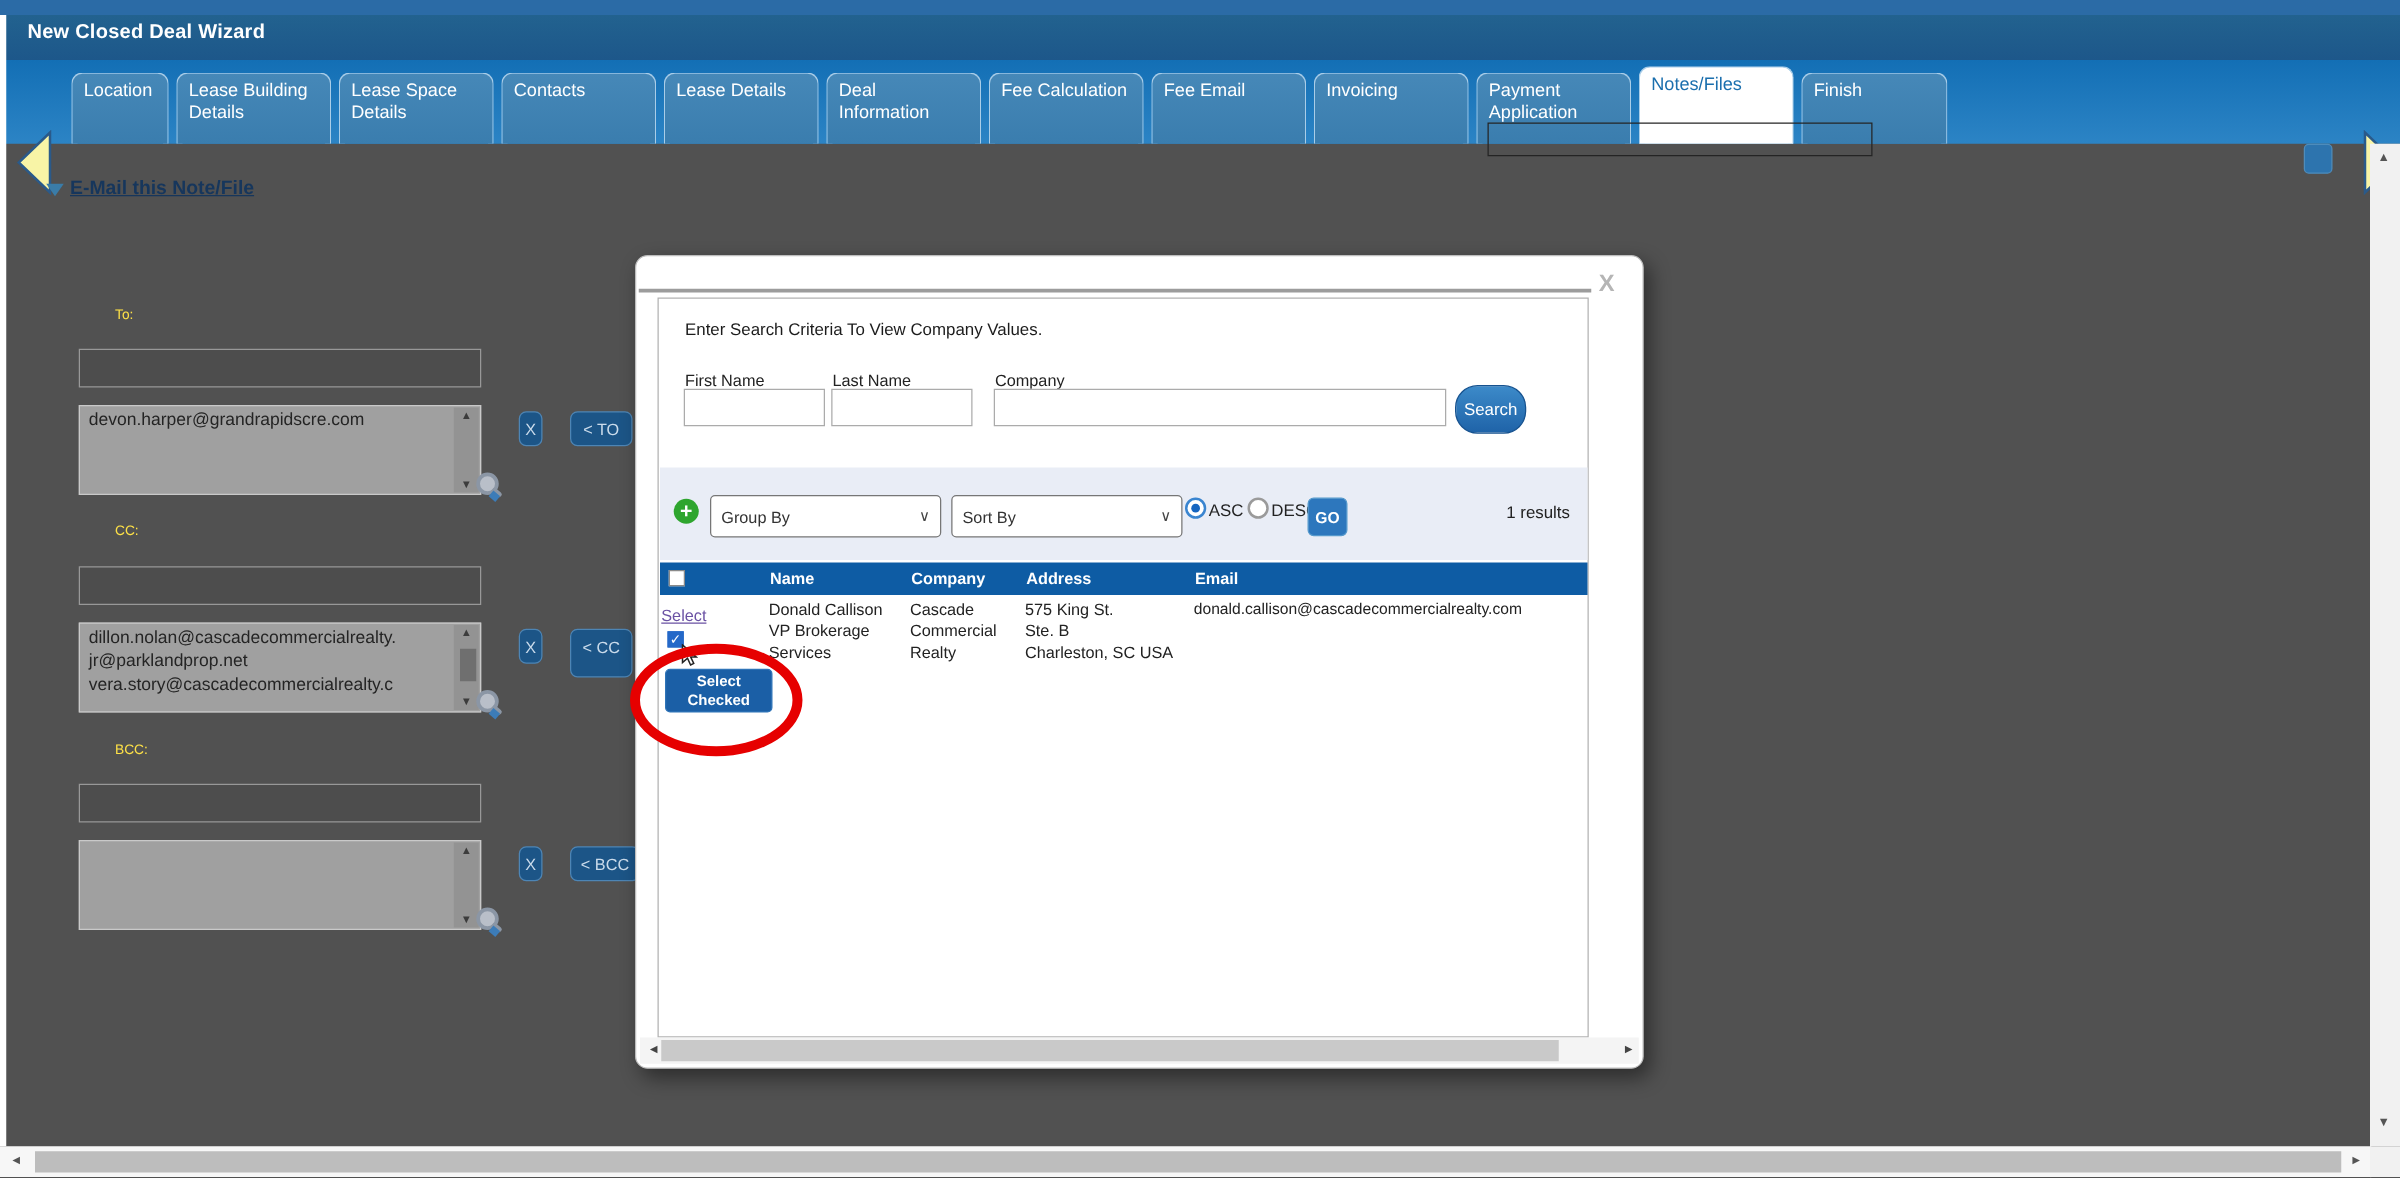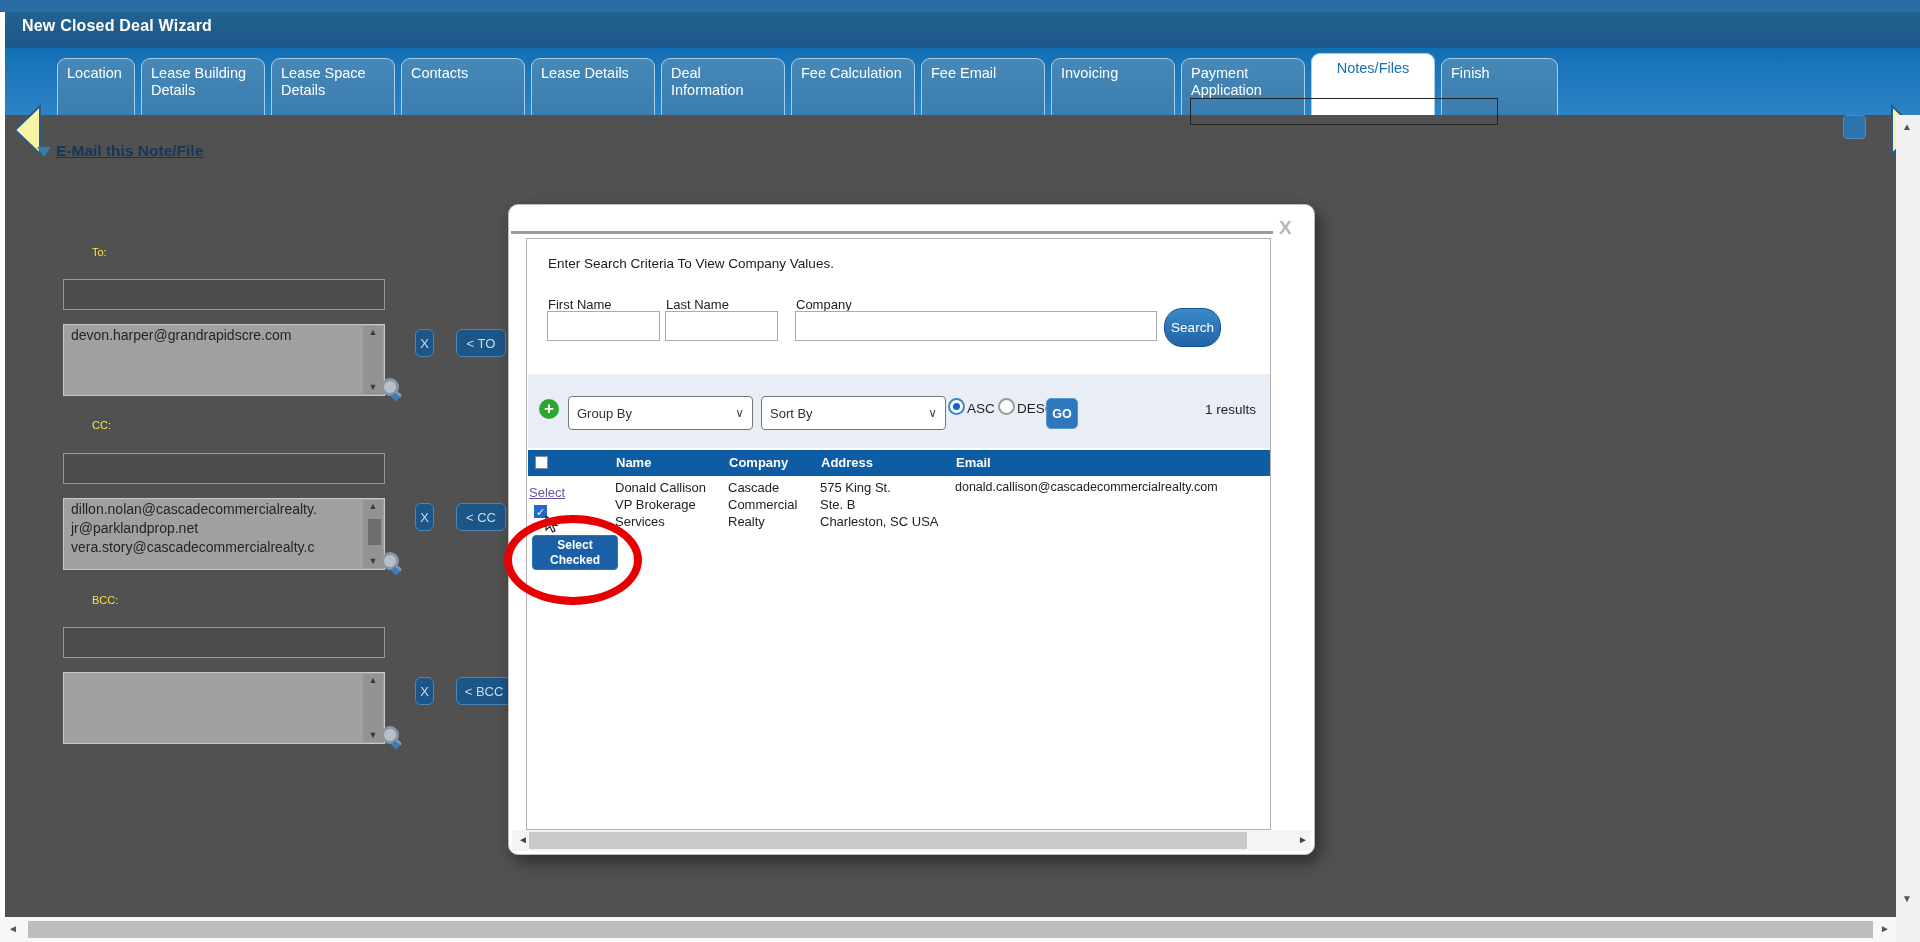--- a/index.html
+++ b/index.html
@@ -113,21 +113,21 @@
       <div class="tab" style="width:78px;">Location</div>
       <div class="tab" style="width:124px;">Lease Building Details</div>
       <div class="tab" style="width:124px;">Lease Space Details</div>
       <div class="tab" style="width:124px;">Contacts</div>
       <div class="tab" style="width:124px;">Lease Details</div>
       <div class="tab" style="width:124px;">Deal Information</div>
       <div class="tab" style="width:124px;">Fee Calculation</div>
       <div class="tab" style="width:124px;">Fee Email</div>
       <div class="tab" style="width:124px;">Invoicing</div>
       <div class="tab" style="width:124px;">Payment Application</div>
-      <div class="tab active" style="width:124px;text-align:center;">Notes/Files</div>
+      <div class="tab active" style="width:124px;">Notes/Files</div>
       <div class="tab" style="width:117px;">Finish</div>
     </div>
     <div class="abs navarrow" style="left:1890px;">
       <svg width="30" height="52" viewBox="0 0 30 52">
           <polygon points="2,2 2,50 27,26" fill="#f8f4a6" stroke="#2a5a8a" stroke-width="2"></polygon>
         </svg>
     </div>
   </div>
 
   <div class="abs leftstrip"></div>
@@ -165,21 +165,21 @@
       <span class="ar">▼</span>
     </div>
     <div class="dl-thumb"></div>
   </div>
   <div class="abs ppl" style="left:378px;top:550px;">
     <span class="lens"></span>
     <span class="handle"></span>
     <span class="acc"></span>
   </div>
   <div class="abs dim-btn" style="left:415px;top:503px;width:19px;height:28px;line-height:27px;">X</div>
-  <div class="abs dim-btn" style="left:456px;top:503px;width:50px;height:28px;line-height:27px;">&lt; CC</div>
+  <div class="abs dim-btn" style="left:456px;top:503px;width:50px;height:39px;line-height:27px;">&lt; CC</div>
 
   <div class="abs dim-label" style="left:70px;top:594px;">BCC:</div>
   <div class="abs dim-input" style="left:63px;top:627px;width:322px;height:31px;"></div>
   <div class="abs dim-list" style="left:63px;top:672px;width:322px;height:72px;">
     <div class="dl-scroll">
       <span class="ar">▲</span>
       <span class="ar">▼</span>
     </div>
   </div>
   <div class="abs ppl" style="left:378px;top:724px;">

